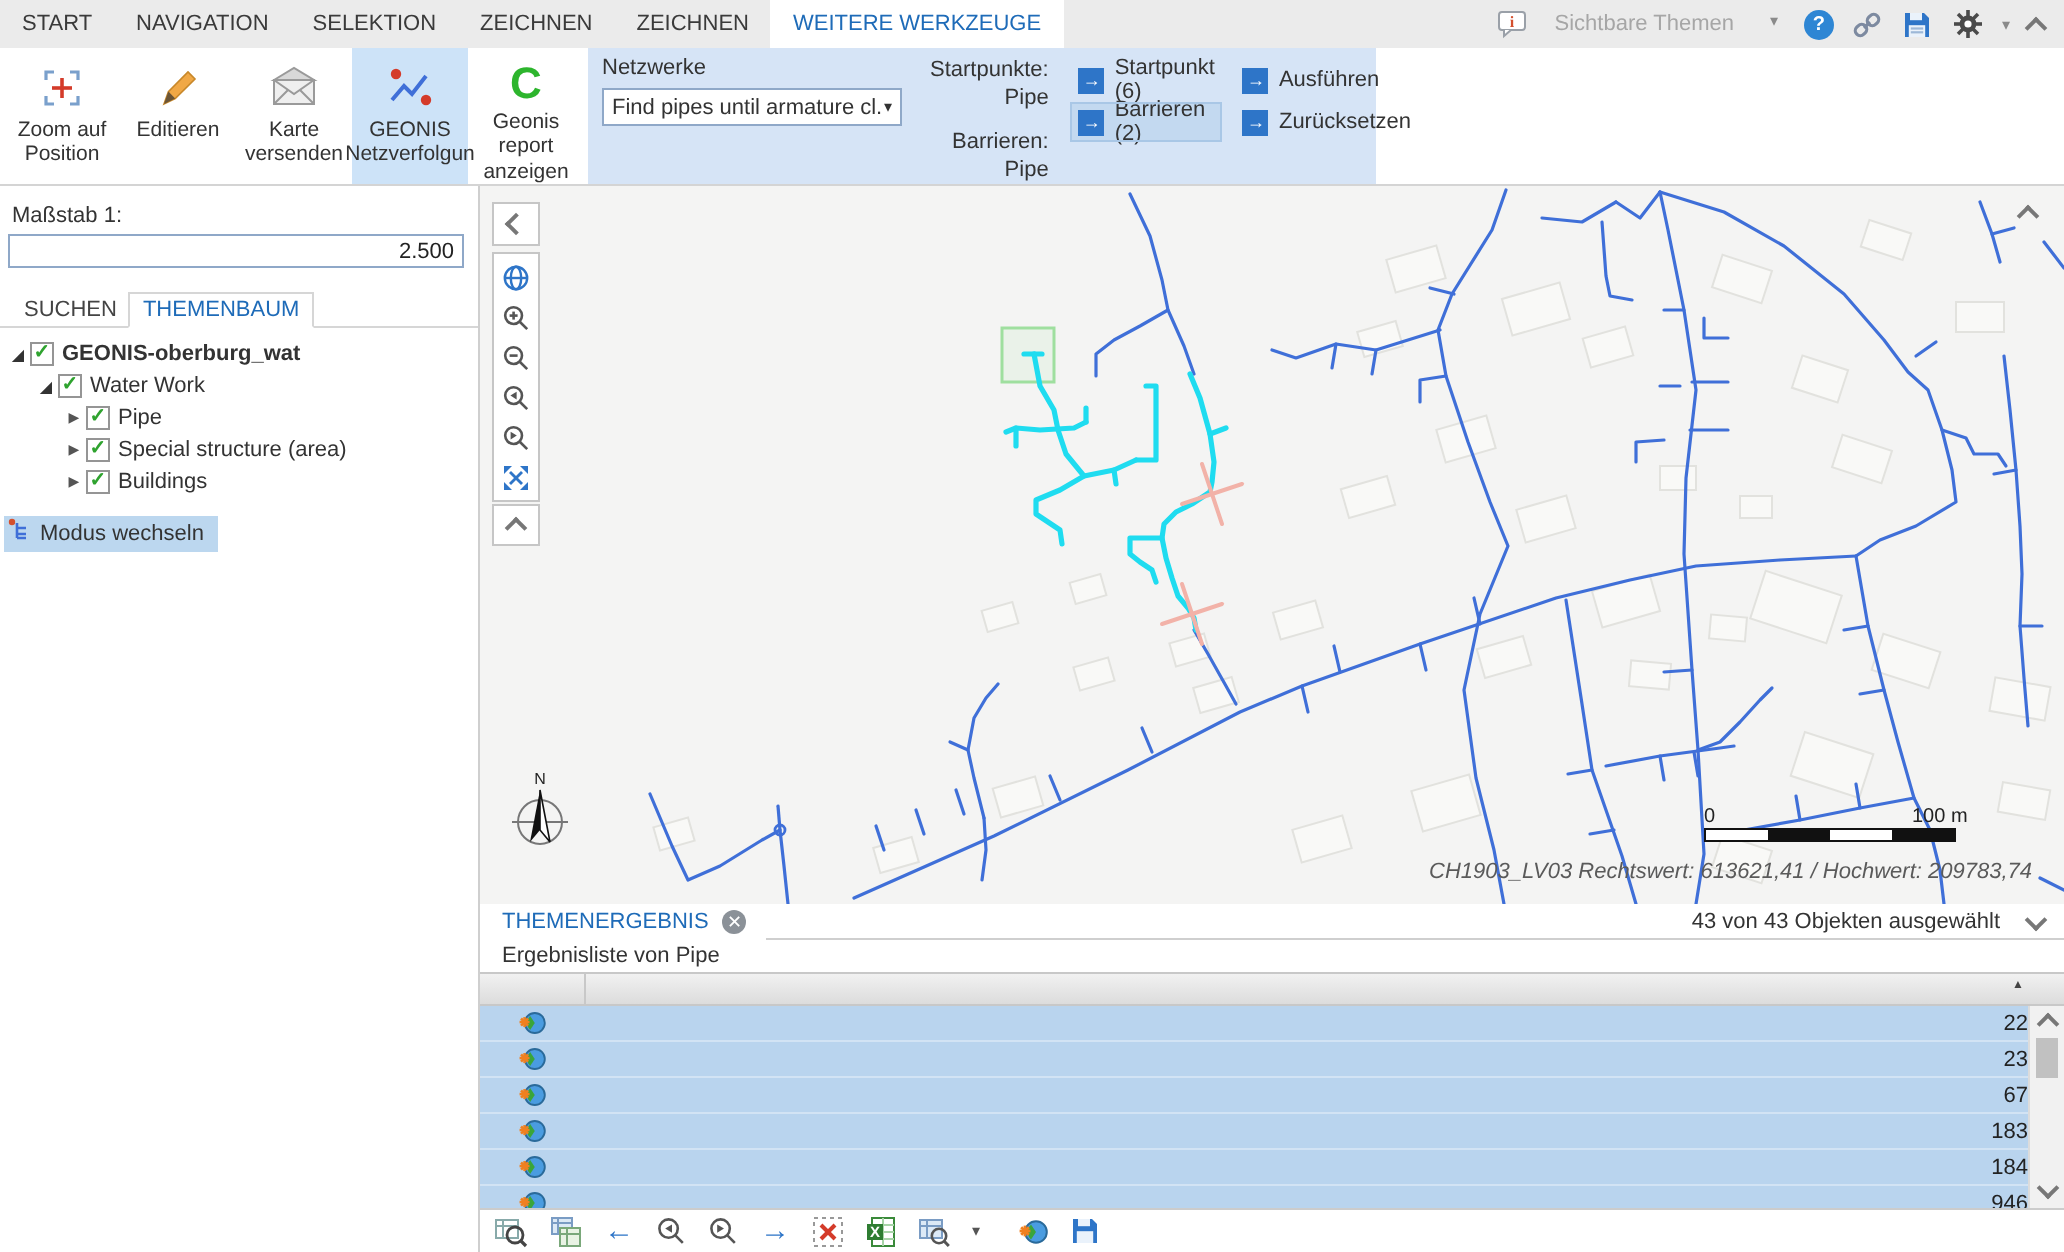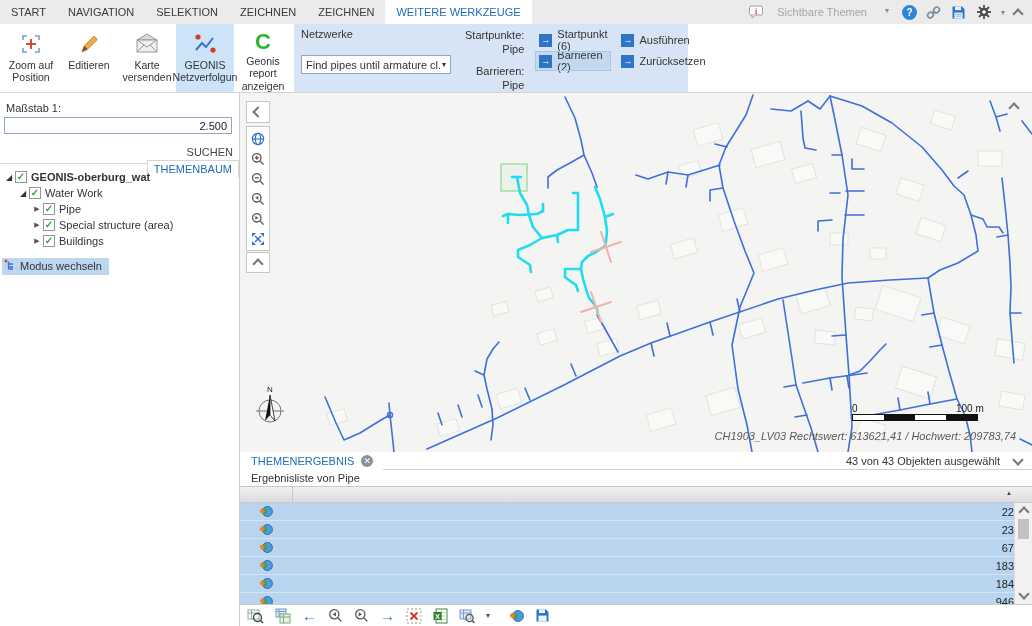--- a/index.html
+++ b/index.html
@@ -24,39 +24,39 @@
   
   .ribbon{position:absolute;top:24px;left:0;right:0;height:68px;background:#fff;
           border-bottom:1px solid #d4d4d4;display:flex;align-items:stretch;padding-left:2px;}
   .bigbtn{width:58px;display:flex;flex-direction:column;align-items:center;padding-top:5px;
           font-size:10.5px;line-height:1.18;text-align:center;color:#333;}
   .bigbtn .bicon{height:30px;display:flex;align-items:center;justify-content:center;}
   .bigbtn.selected{background:#cde3f8;}
   .bluegroup{margin-left:2px;width:394px;background:#d6e4f6;display:flex;}
   .vsep{width:1px;background:#c2d4ea;}
   .ng-col1{width:150px;padding:4px 7px 0 7px;}
-  .ng-label{color:#333;margin-bottom:15px;}
+  .ng-label{color:#333;margin-bottom:4px;}
   .ng-dd{height:17px;background:#fff;border:1px solid #8fa8c8;display:flex;align-items:center;
          justify-content:space-between;padding:0 4px;color:#333;white-space:nowrap;overflow:hidden;}
   .ng-col2{width:64px;padding:4px 6px 0 7px;line-height:1.3;}
   .ng-col2 .grp{margin-bottom:7px;text-align:right;}
   .ng-col3{width:110px;padding:7px 2px 0 6px;}
   .ng-col4{width:98px;padding:7px 2px 0 6px;}
   .act{display:flex;align-items:center;gap:5px;height:18px;margin-bottom:3px;padding:0 3px;}
   .act.hl{background:#c3d9f0;outline:1px solid #a9c7e6;}
   .bluesq{width:13px;height:13px;background:#2e75c8;color:#fff;font-size:9px;font-weight:bold;
           display:inline-flex;align-items:center;justify-content:center;flex:0 0 13px;}
   
   .sidebar{position:absolute;top:93px;left:0;width:239px;bottom:0;background:#fff;
            border-right:1px solid #cfcfcf;}
   .scale-label{margin:9px 6px 3px 6px;}
   .scale-input{display:block;width:218px;margin:0 4px;height:13px;border:1px solid #8fa8c8;
                text-align:right;font-family:"Liberation Sans",sans-serif;font-size:11px;color:#222;padding:1px 4px;}
   .side-tabs{margin-top:10px;display:flex;align-items:flex-end;height:19px;padding-left:6px;
-             border-bottom:1px solid #d6d6d6;flex-direction:column;}
+             border-bottom:1px solid #d6d6d6;}
   .stab{padding:2px 6px;color:#444;}
   .stab.active{color:#1e6bb8;border:1px solid #d6d6d6;border-bottom:1px solid #fff;
                margin-bottom:-1px;background:#fff;}
   .tree{padding-top:5px;}
   .trow{height:16px;display:flex;align-items:center;}
   .expander{width:10px;text-align:center;margin-right:1px;color:#333;}
   .exp-open{font-size:8px;}
   .exp-closed{font-size:7px;color:#555;}
   .cb{width:10px;height:10px;border:1px solid #959595;background:#fff;color:#2fa32f;font-size:10px;
       line-height:9px;font-weight:bold;text-align:center;margin-right:4px;flex:0 0 10px;}

